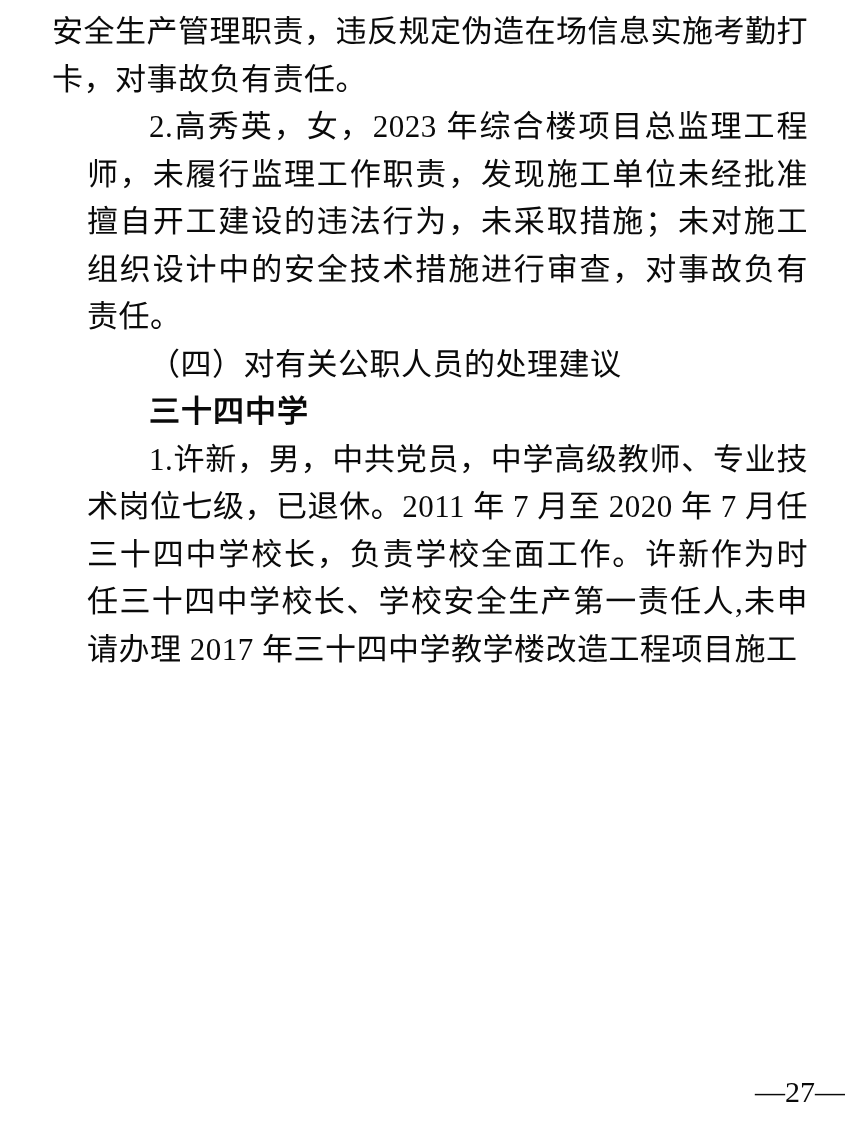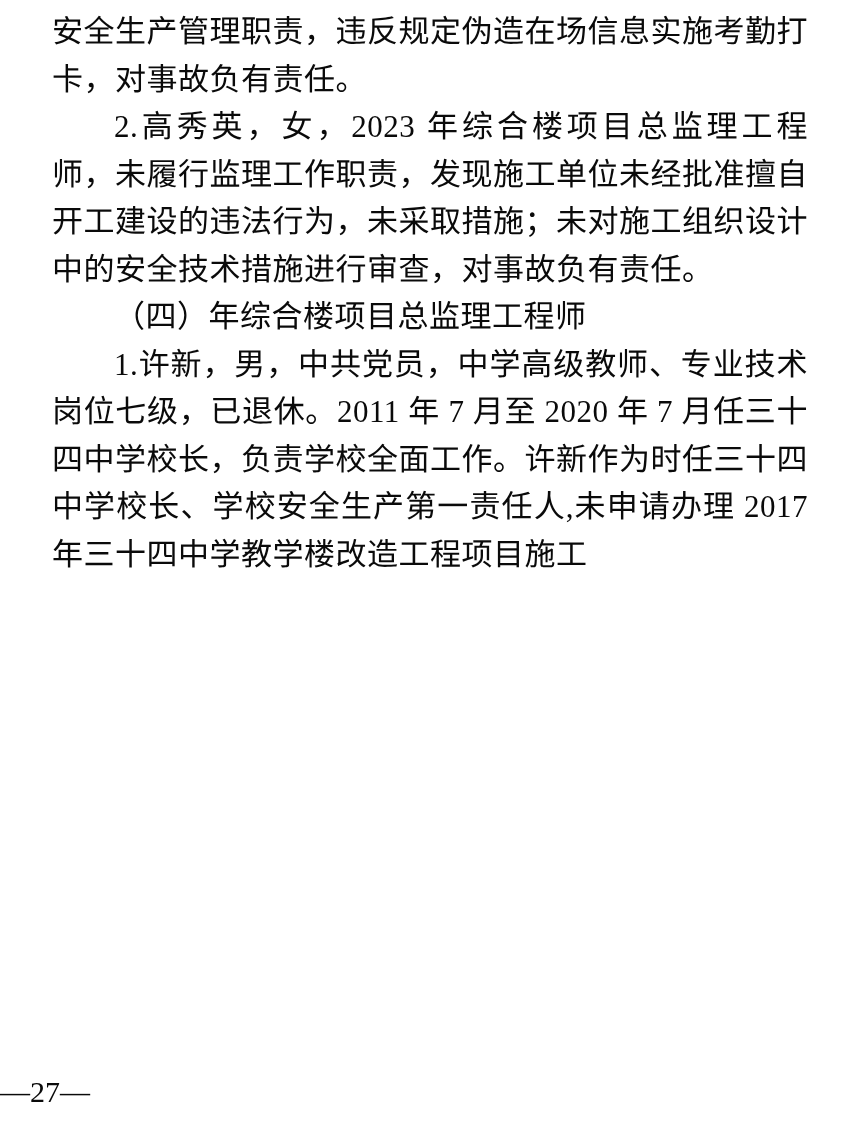--- a/index.html
+++ b/index.html
@@ -26,48 +26,50 @@
   .para {
     margin: 0;
     font-size: 31px;
     line-height: 47.5px;
     text-align: justify;
     letter-spacing: 0.5px;
     color: #0a0a0a;
   }
   .indent {
     text-indent: 2em;
+    margin-left: 35px;
   }
   .heading-kaiti {
     
     font-style: normal;
     font-weight: normal;
   }
   .heading-bold {
     
     font-family: "Liberation Sans", "DejaVu Sans", sans-serif;
     font-weight: bold;
     letter-spacing: 1px;
   }
   .page-number {
     position: absolute;
     left: 0;
     right: 0;
     top: 1068px;
-    text-align: left;
+    text-align: right;
     font-size: 30px;
     line-height: 47.5px;
     color: #0a0a0a;
   }
 </style>
 </head>
 <body>
 
 <div class="page">
   <div class="content">
     <p class="para">安全生产管理职责，违反规定伪造在场信息实施考勤打卡，对事故负有责任。</p>
     <p class="para indent">2.高秀英，女，2023 年综合楼项目总监理工程师，未履行监理工作职责，发现施工单位未经批准擅自开工建设的违法行为，未采取措施；未对施工组织设计中的安全技术措施进行审查，对事故负有责任。</p>
-    <p class="para indent heading-kaiti">（四）年综合楼项目总监理工程师</p>
+    <p class="para indent heading-kaiti">（四）对有关公职人员的处理建议</p>
+    <p class="para indent heading-bold">三十四中学</p>
     <p class="para indent">1.许新，男，中共党员，中学高级教师、专业技术岗位七级，已退休。2011 年 7 月至 2020 年 7 月任三十四中学校长，负责学校全面工作。许新作为时任三十四中学校长、学校安全生产第一责任人,未申请办理 2017 年三十四中学教学楼改造工程项目施工</p>
   </div>
 
   <div class="page-number">—27—</div>
 </div>
 
 </body></html>

